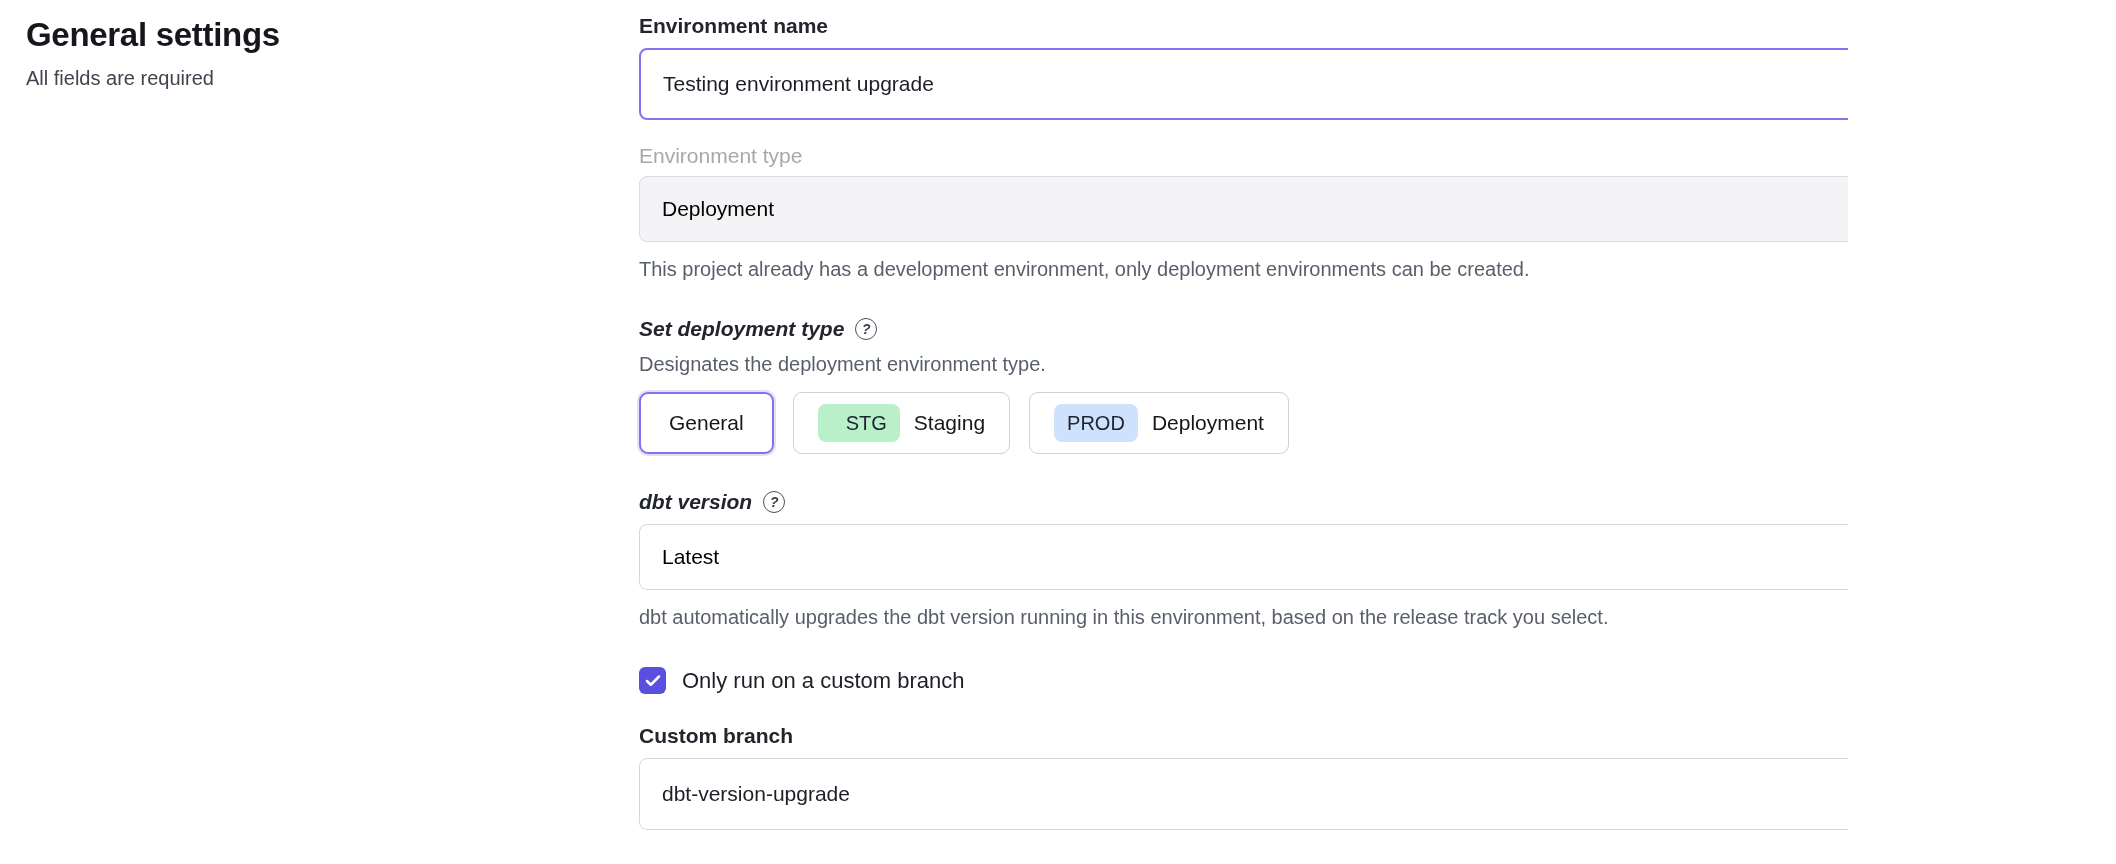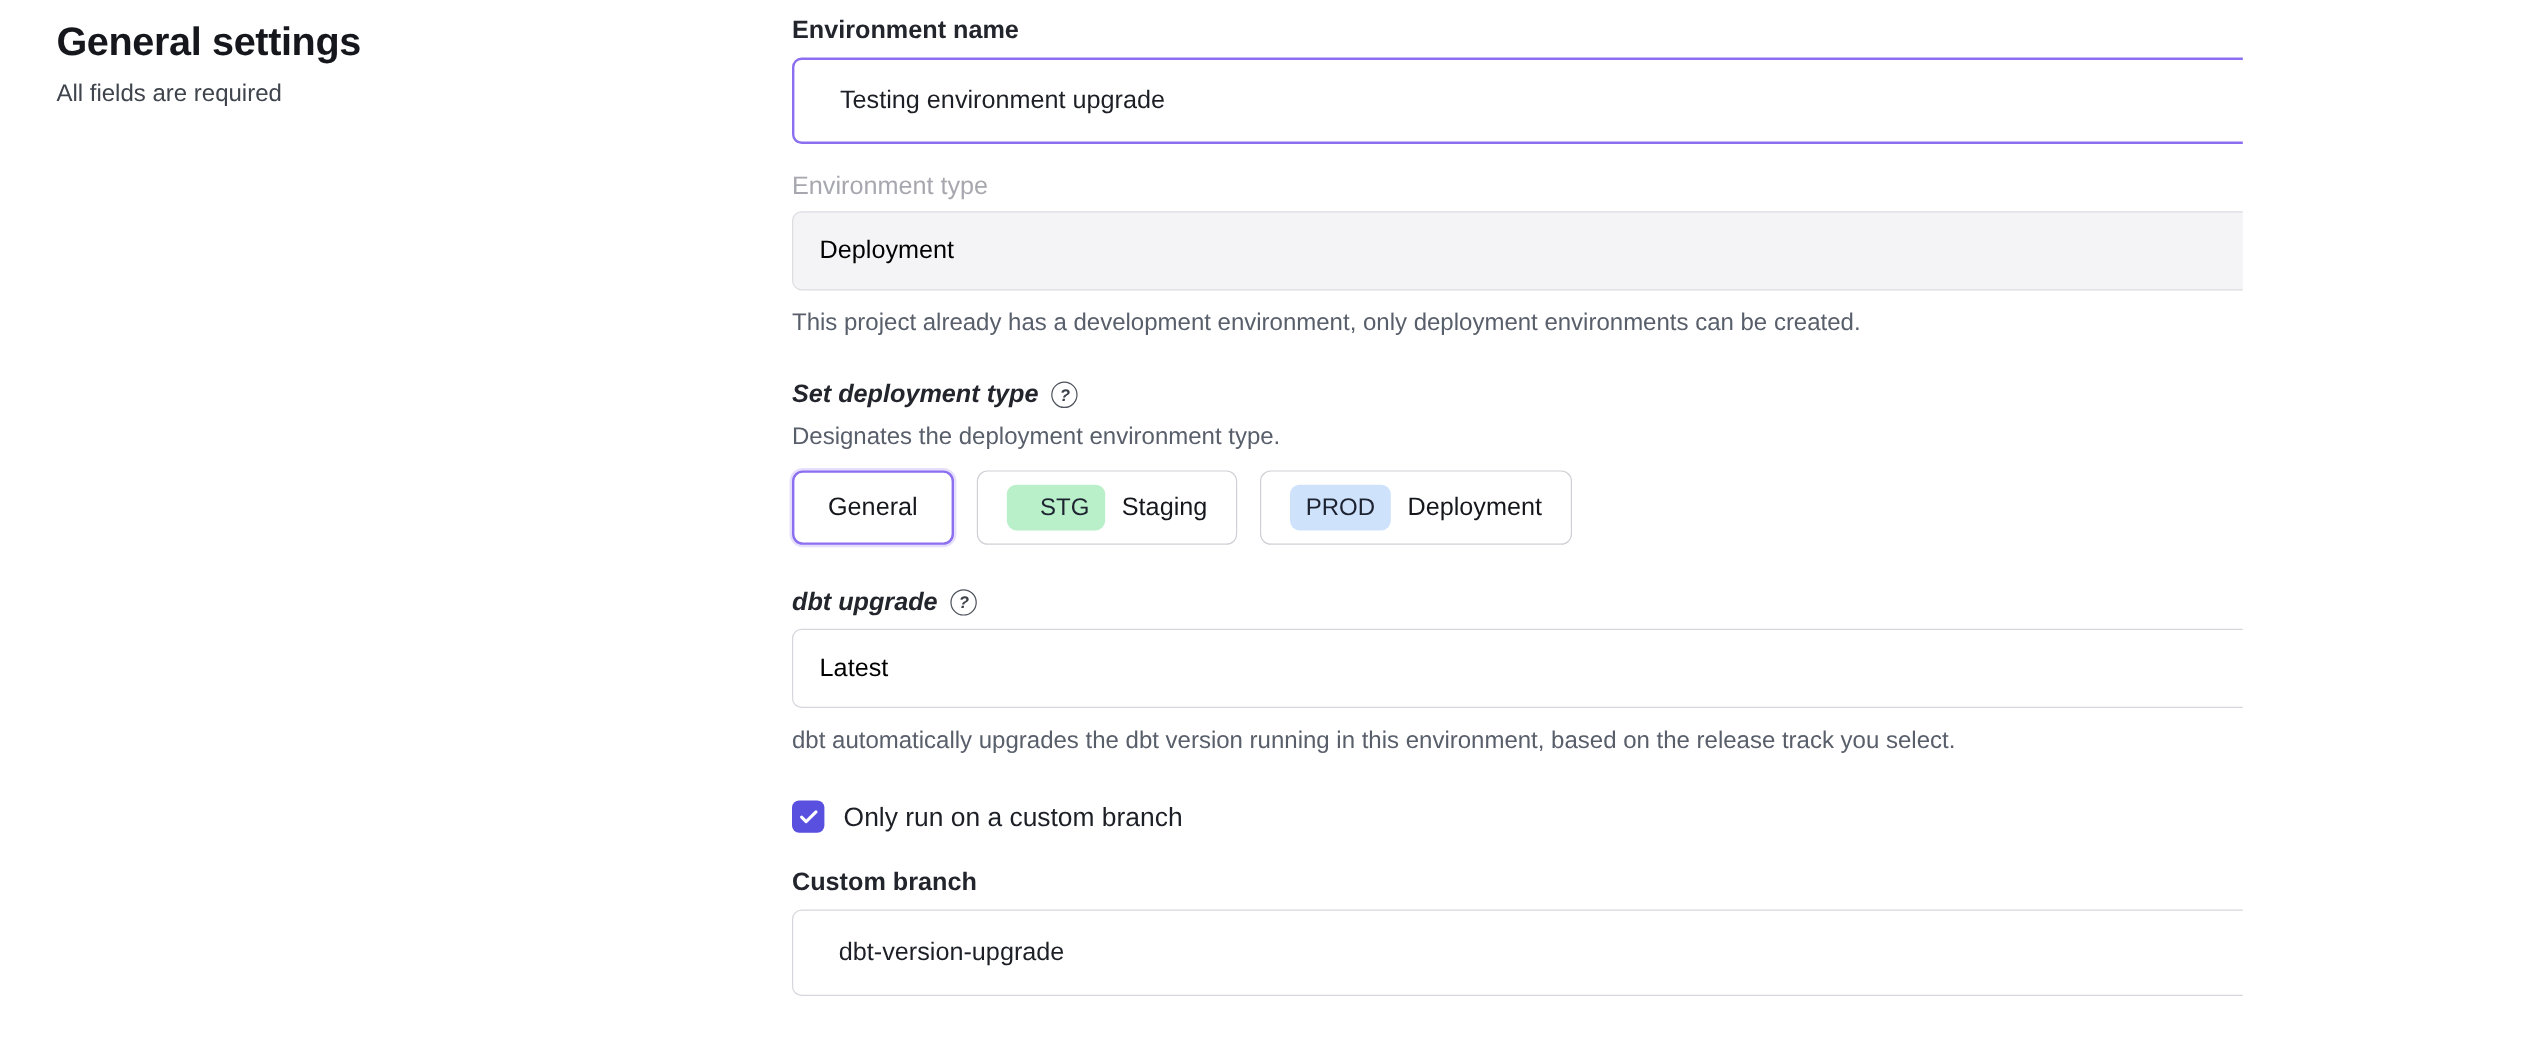--- a/index.html
+++ b/index.html
@@ -8,21 +8,20 @@
     font-family: "Liberation Sans", sans-serif;
     color: #1c1f25;
     -webkit-font-smoothing: antialiased;
   }
   .canvas {
     position: relative;
     width: 1848px;
     height: 864px;
     background: #fff;
     overflow: hidden;
-    margin-left: 21px;
   }
 
   
   .title-block { position: absolute; left: 26px; top: 16px; }
   .page-title {
     font-size: 33px;
     font-weight: 700;
     color: #15171c;
     letter-spacing: -0.3px;
   }
@@ -56,21 +55,21 @@
     font-size: 20px;
     color: #585f6b;
   }
 
   .text-input {
     display: block;
     width: 100%;
     height: 72px;
     border: 1px solid #d6d6dc;
     border-radius: 8px;
-    padding: 0 38px;
+    padding: 0 22px;
     font-family: "Liberation Sans", sans-serif;
     font-size: 21px;
     color: #1c1f25;
     background: #fff;
     outline: none;
   }
   .text-input.focused {
     border: 2px solid var(--accent-border, #8b6ff0);
   }
 
@@ -225,21 +224,21 @@
         <span class="type-badge stg">STG</span>
         <span>Staging</span>
       </button>
       <button class="deploy-btn">
         <span class="type-badge prod">PROD</span>
         <span>Deployment</span>
       </button>
     </div>
 
     <div class="field-label mt-36">
-      <span>dbt upgrade</span>
+      <span>dbt version</span>
       <span class="help-icon">?</span>
     </div>
     <div class="select-box mt-10">
       <span>Latest</span>
       <span class="chev">
         <svg width="22" height="22" viewBox="0 0 24 24" fill="none" stroke="#52565e" stroke-width="2" stroke-linecap="round" stroke-linejoin="round">
             <polyline points="6 9 12 15 18 9"></polyline>
           </svg>
       </span>
     </div>

